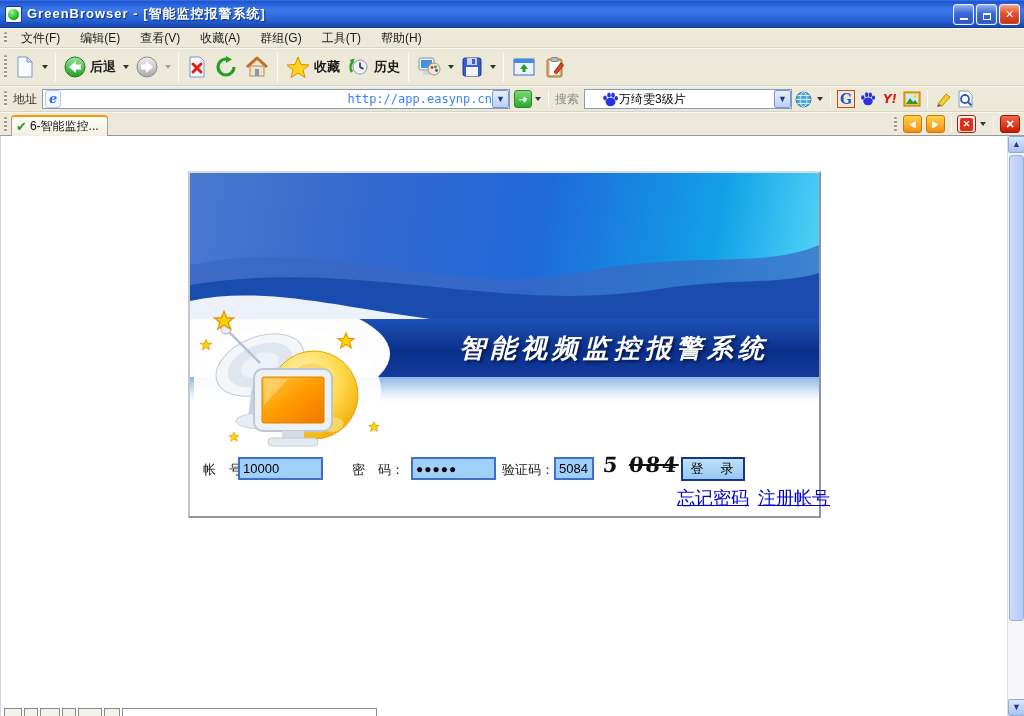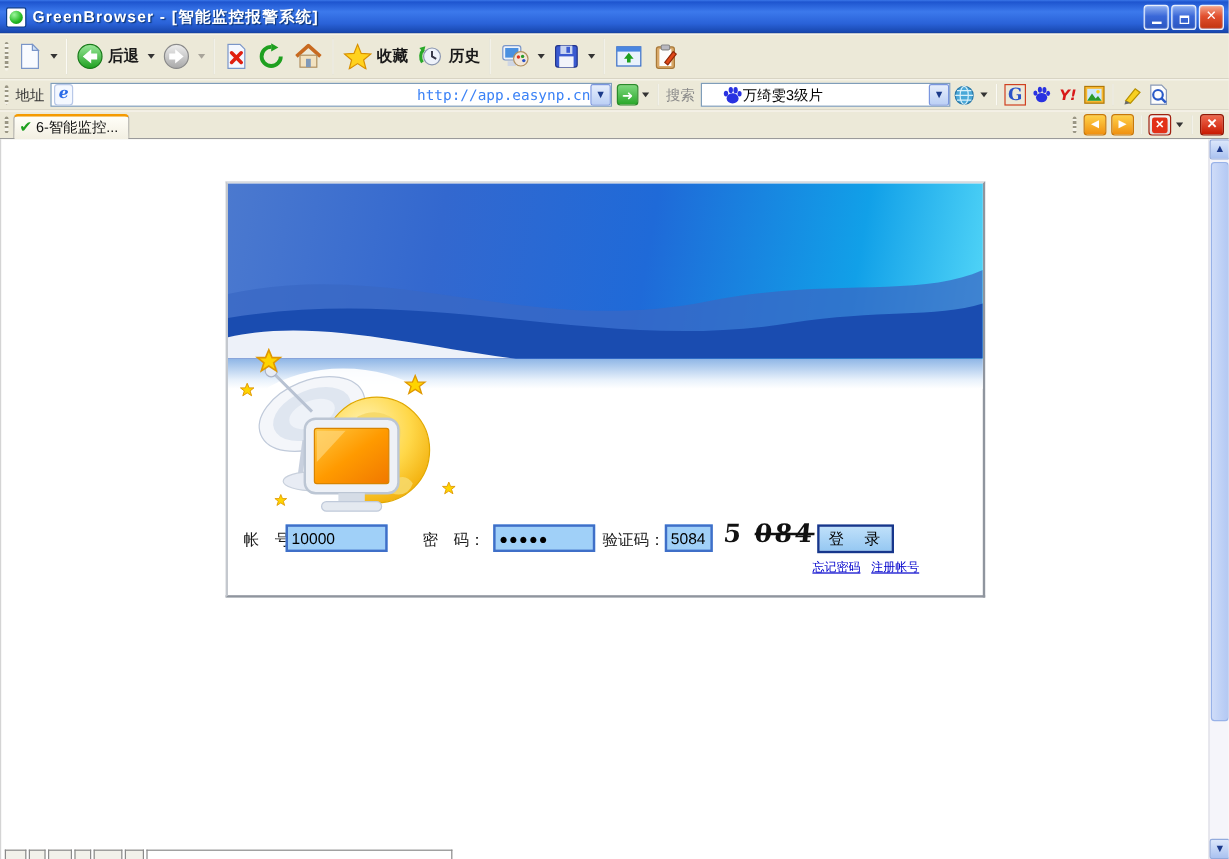--- a/index.html
+++ b/index.html
@@ -82,21 +82,21 @@
   .form-row { position:absolute; top:283px; left:0; width:100%; height:26px; font-size:13px; color:#1a1a1a; }
   .f-label { position:absolute; top:5px; white-space:nowrap;font-family:Liberation Mono, monospace; }
   .lbl-acc { left:13px; } .lbl-pwd { left:162px; } .lbl-cap { left:312px; }
   .f-input { position:absolute; top:1px; height:23px; background:#a0d0f8; border:2px solid #3f6fc8; font-size:13px; color:#000; padding:0 3px; outline:none; }
   .in-acc { left:48px; width:85px; }
   .in-pwd { left:221px; width:85px; font-size:12px; letter-spacing:1px; }
   .in-cap { left:364px; width:40px; }
   .captcha-img { position:absolute; left:413px; top:-4px; font:bold 21px "DejaVu Serif",serif; color:#111; transform:skewX(-6deg); letter-spacing:2px; white-space:nowrap; }
   .captcha-img .struck { text-decoration:line-through; }
   .login-btn { position:absolute; left:491px; top:284px; width:64px; height:24px; background:linear-gradient(180deg,#bfe0fa,#96c8f2); border:2px solid #16368c; font-size:13px; color:#000; letter-spacing:2px; text-align:center; line-height:20px; }
-  .links-row { position:absolute; left:487px; top:313px; display:flex; gap:9px; font-size:10px; }
+  .links-row { position:absolute; left:487px; top:313px; display:flex; gap:9px; font-size:18px; }
   .links-row a { color:#0000cc; text-decoration:underline; white-space:nowrap; }
 
   .status-sliver { position:absolute; left:3px; bottom:0; display:flex; gap:2px; align-items:flex-end; }
   .status-sliver i { display:block; height:8px; border:1px solid #8a8a8a; border-bottom:none; background:#f2f1ea; }
 </style>
 </head>
 <body>
 
 <div class="window">
 
@@ -109,20 +109,30 @@
       <button class="wbtn">
           <span class="min-glyph"></span>
         </button>
       <button class="wbtn">
           <span class="restore-glyph"></span>
         </button>
       <button class="wbtn close">✕</button>
     </span>
   </div>
 
+  <div class="chromerow menubar">
+    <span class="grip"></span>
+    <span class="menu-item">文件(F)</span>
+    <span class="menu-item">编辑(E)</span>
+    <span class="menu-item">查看(V)</span>
+    <span class="menu-item">收藏(A)</span>
+    <span class="menu-item">群组(G)</span>
+    <span class="menu-item">工具(T)</span>
+    <span class="menu-item">帮助(H)</span>
+  </div>
 
   <div class="chromerow toolbar">
     <span class="grip"></span>
     <span class="tbtn">
       <svg width="20" height="22" viewBox="0 0 20 22">
           <path d="M3,1 h9 l5,5 v15 h-14 z" fill="#f8fbff" stroke="#7a96c8"></path>
           <path d="M12,1 l5,5 h-5 z" fill="#cfe0f5" stroke="#7a96c8"></path>
         </svg>
     </span>
     <span class="dd"></span>
@@ -318,20 +328,23 @@
 
   <div class="content">
 
     <div class="panel">
       <div class="banner-top">
         <svg viewBox="0 0 629 146" preserveAspectRatio="none" width="100%" height="100%">
           <path d="M0,92 C140,62 250,128 400,98 C500,78 575,96 629,72 L629,146 L0,146 Z" fill="#3a68c4" opacity="0.75"></path>
           <path d="M0,112 C170,84 310,142 470,116 C540,105 590,112 629,100 L629,146 L0,146 Z" fill="#1a4cb0"></path>
           <path d="M0,128 C70,112 150,134 240,146 L0,146 Z" fill="#ffffff" opacity="0.92"></path>
         </svg>
+      </div>
+      <div class="navy-band">
+        <span class="banner-title">智能视频监控报警系统</span>
       </div>
       <div class="light-strip"></div>
 
       <svg class="illustration" width="190" height="148" viewBox="0 0 190 148">
         <defs>
           <radialGradient id="gold" cx="0.38" cy="0.3" r="0.8">
               <stop offset="0" stop-color="#fff4b8"></stop>
               <stop offset="0.55" stop-color="#ffd84a"></stop>
               <stop offset="1" stop-color="#f0a800"></stop>
             </radialGradient>

